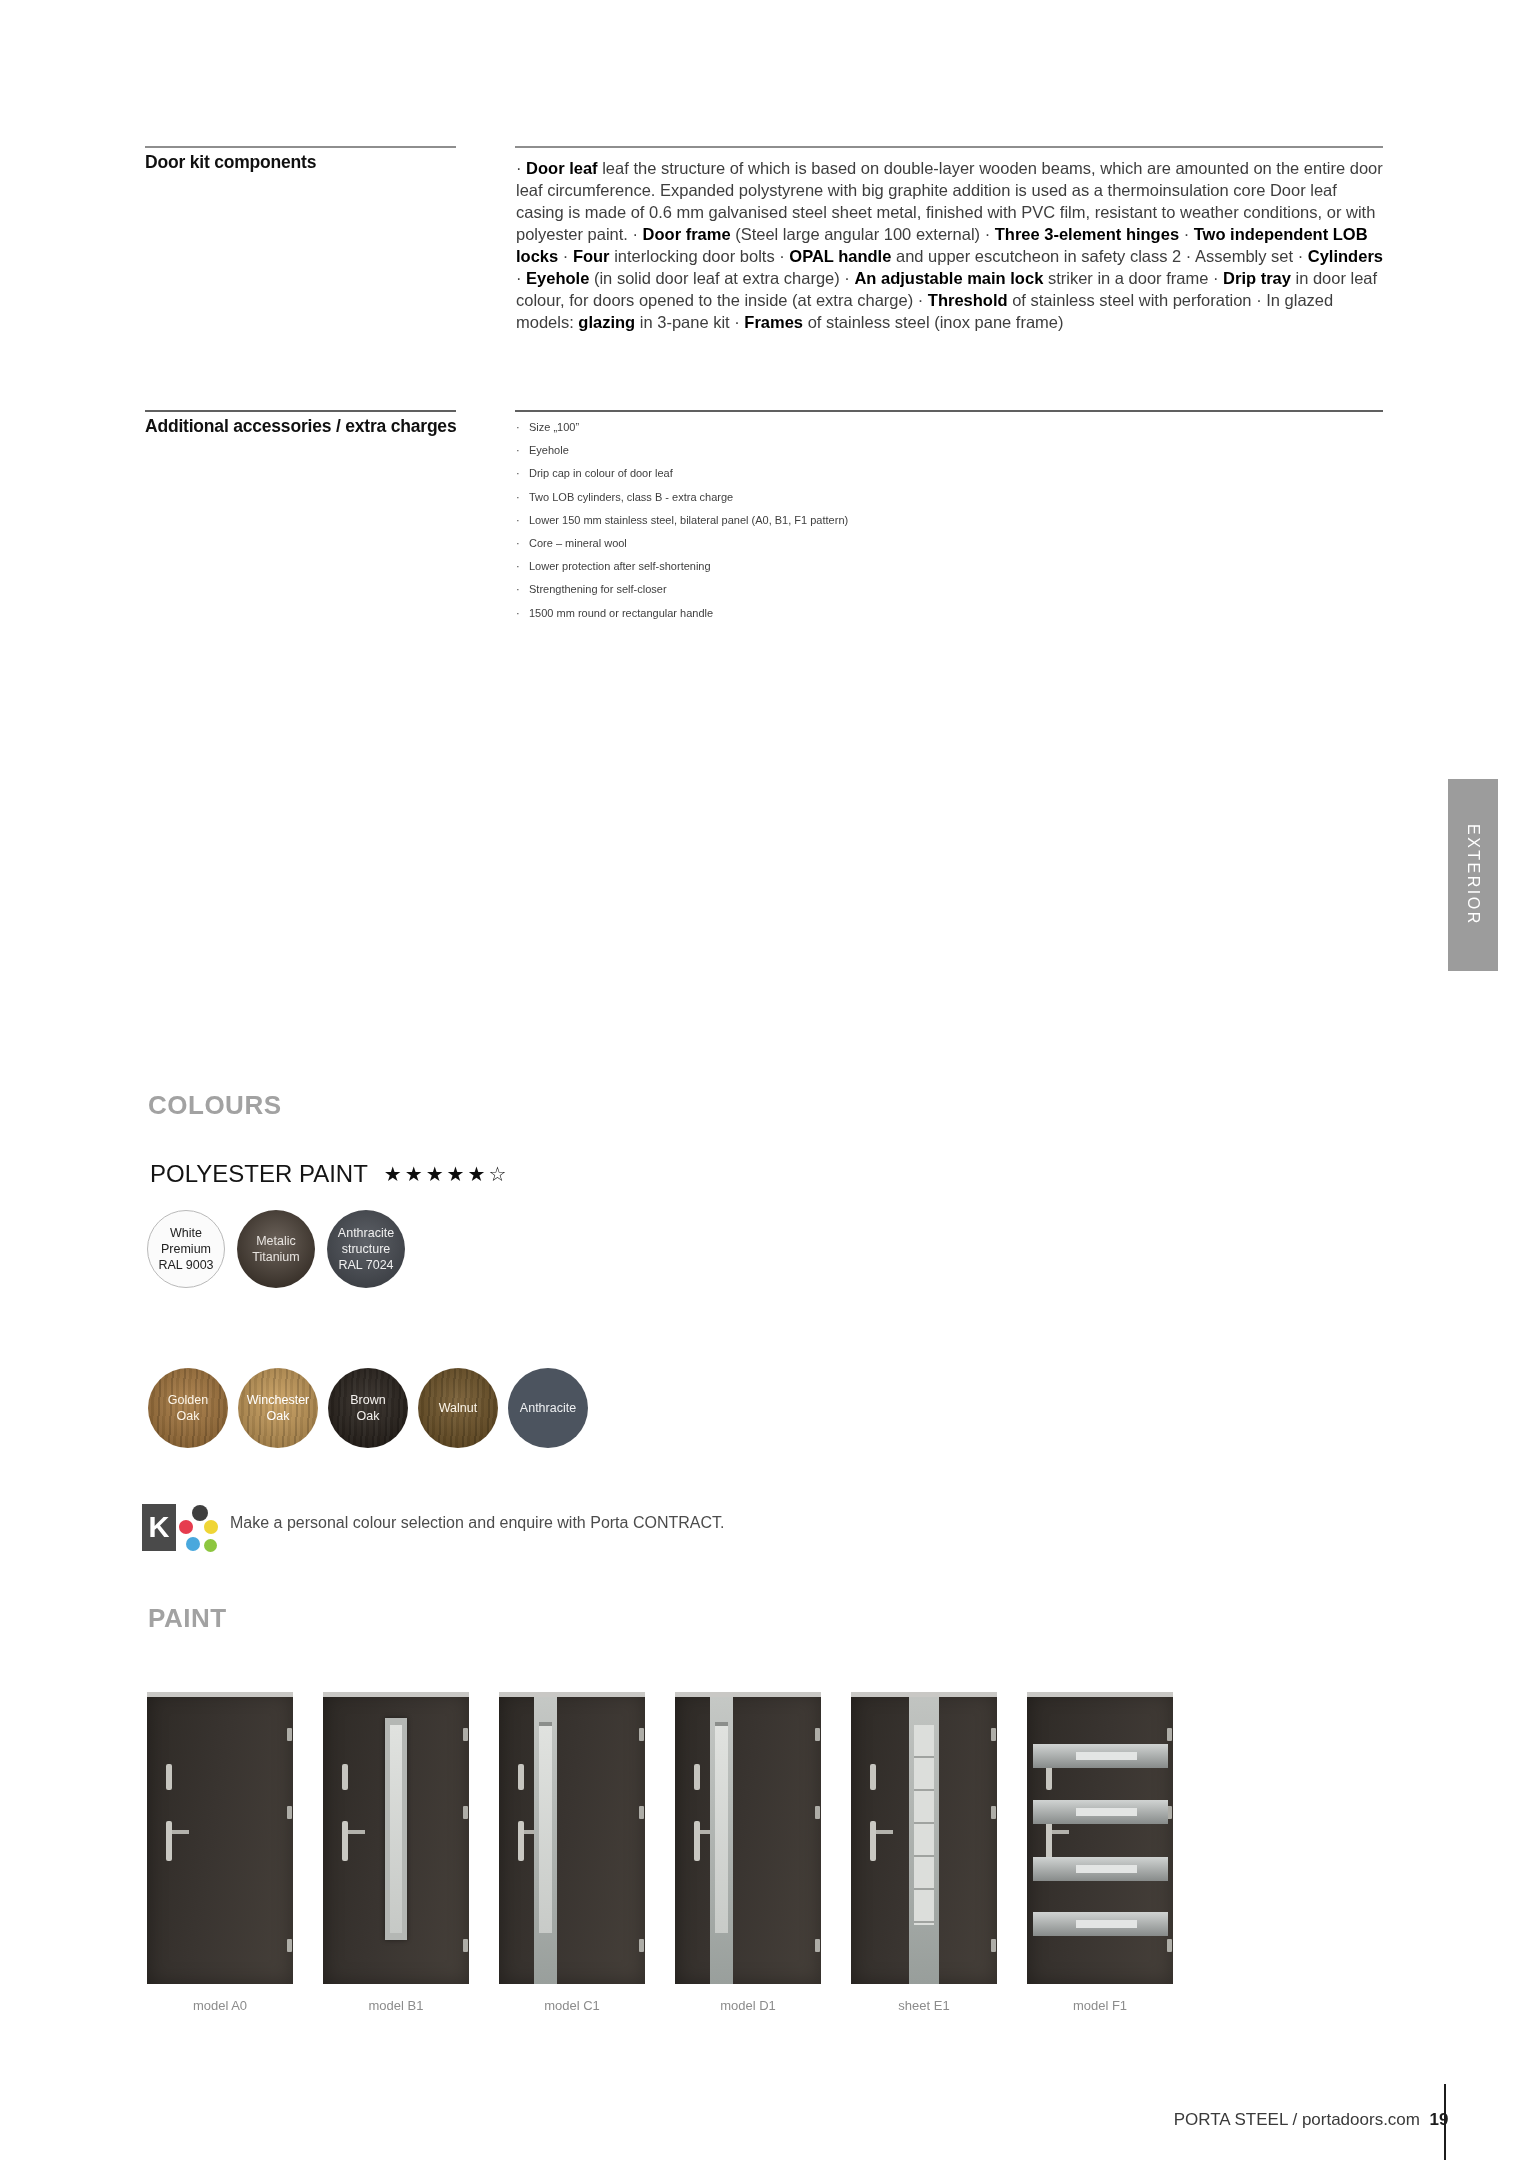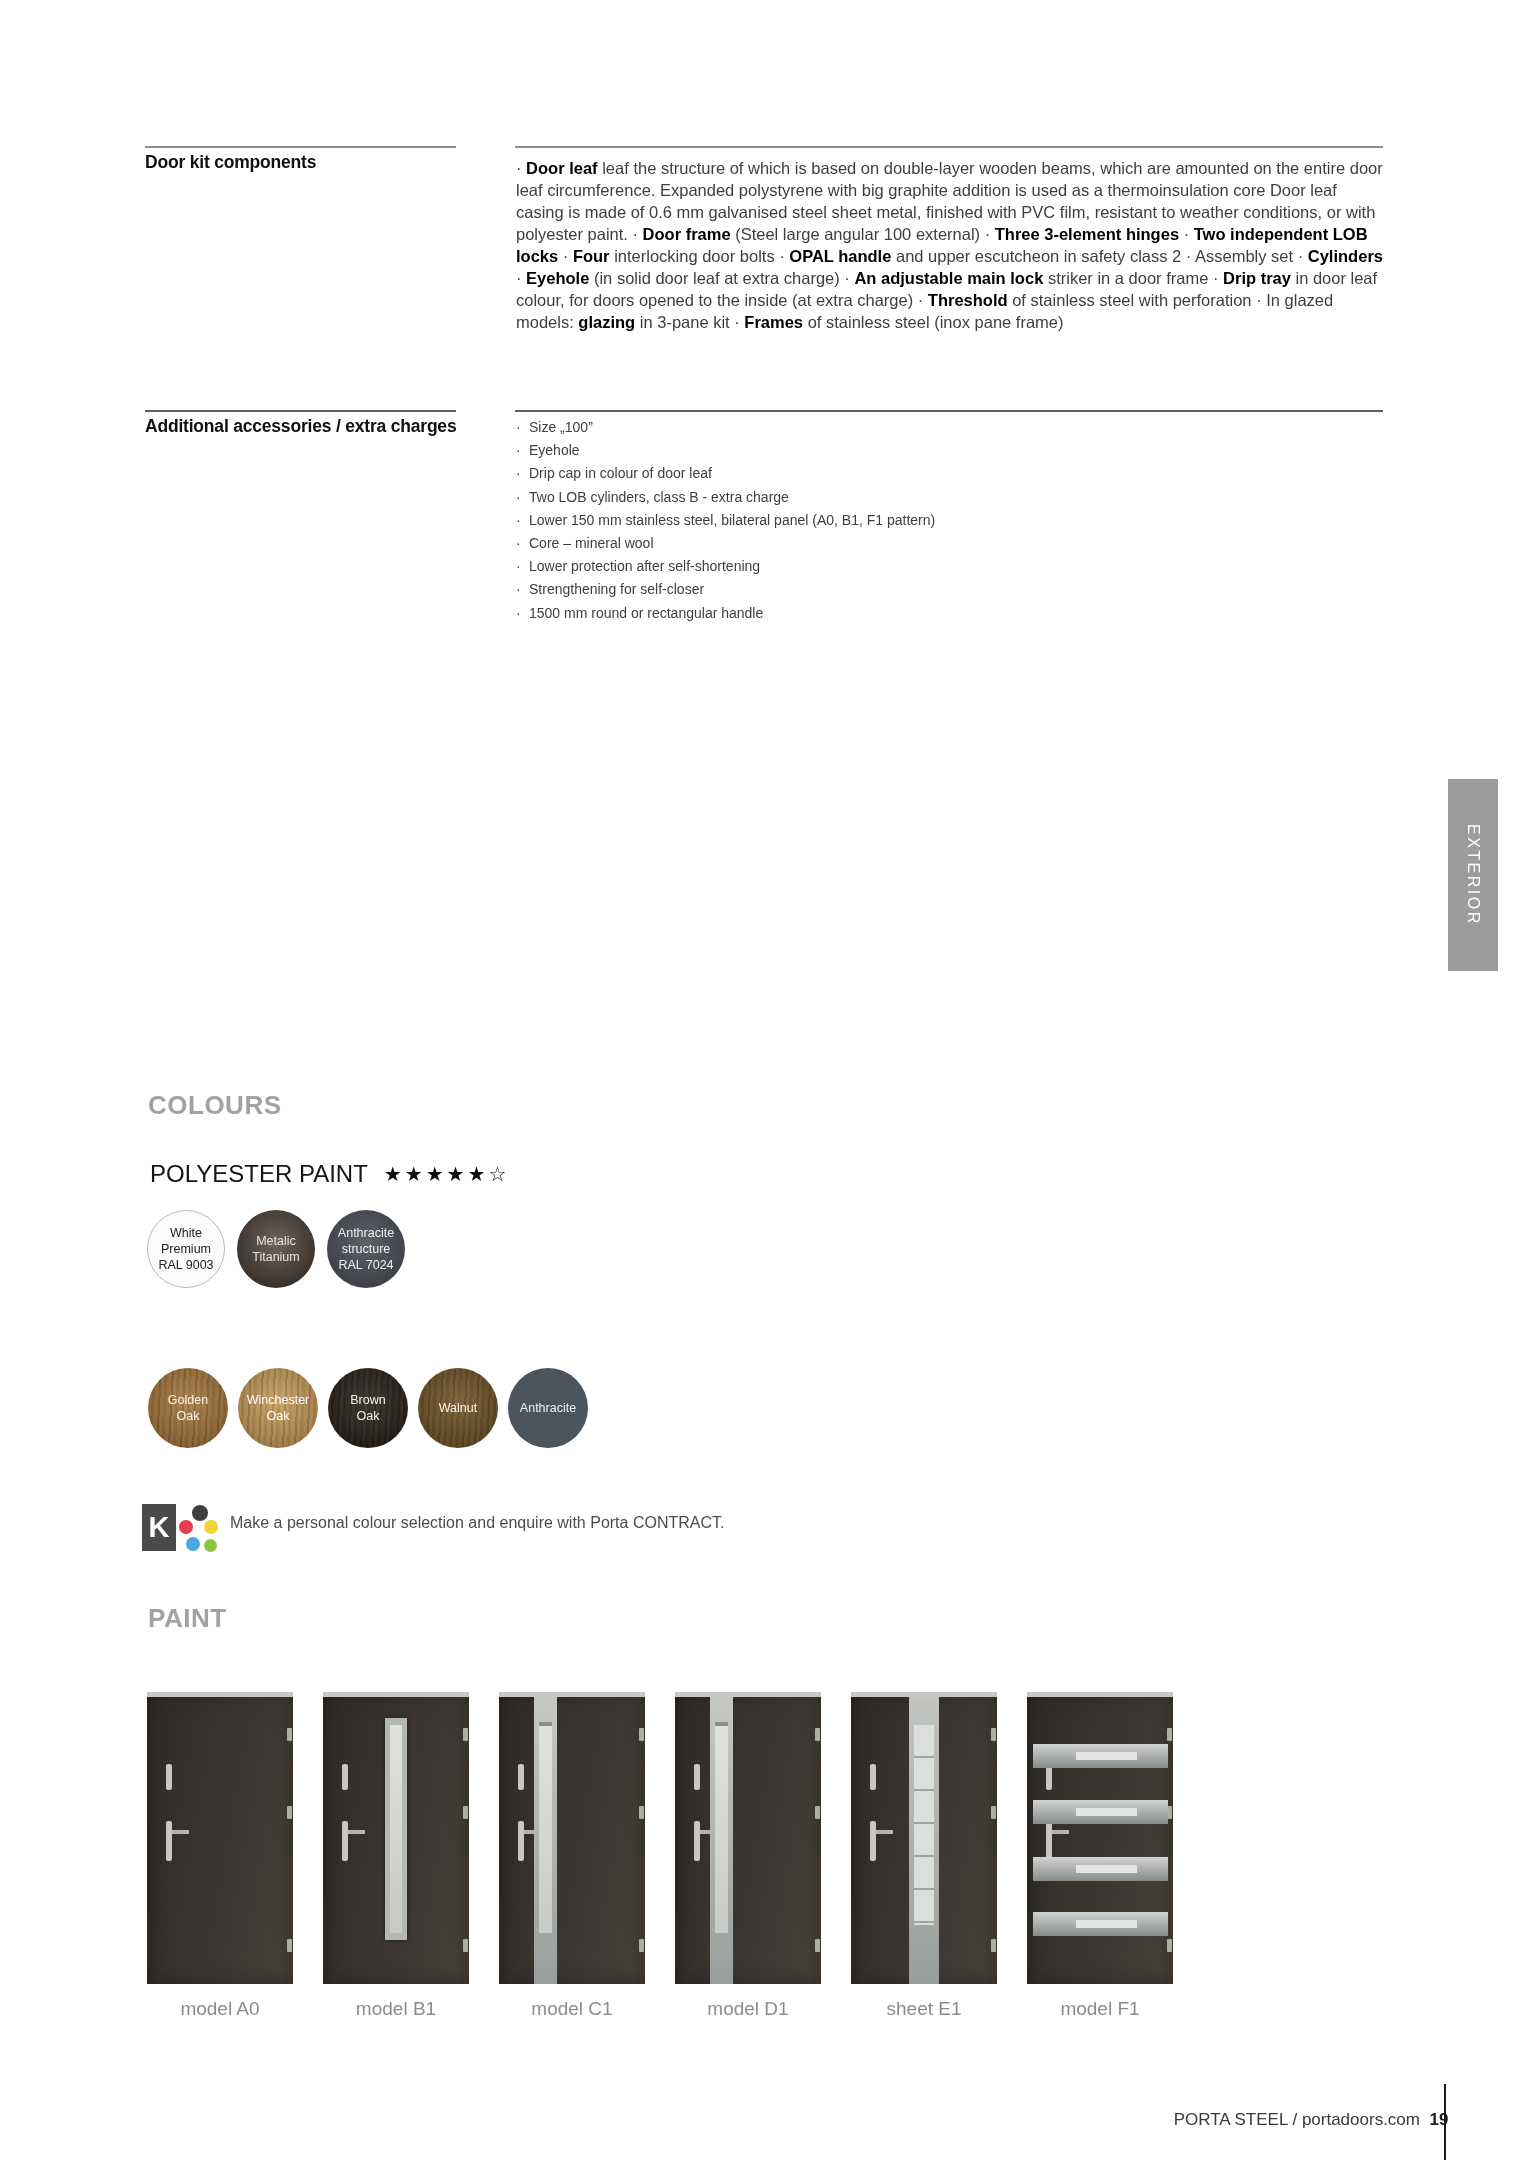--- a/index.html
+++ b/index.html
@@ -20,21 +20,21 @@
   }
   
   .body-text {
     position:absolute; left:516px; width:868px;
     font-size:16.5px; line-height:22px; color:#3e3e3e;
   }
   .body-text b { color:#000000; }
   
   ul.acc {
     position:absolute; left:516px; top:416px; margin:0; padding:0; list-style:none;
-    font-size:14px; line-height:23.2px; color:#3e3e3e;
+    font-size:11px; line-height:23.2px; color:#3e3e3e;
   }
   ul.acc li { position:relative; padding-left:13px; }
   ul.acc li::before { content:"·"; position:absolute; left:0; top:0; color:#3e3e3e; }
   
   .side-tab {
     position:absolute; left:1448px; top:779px; width:50px; height:192px;
     background:#9c9c9c; color:#ffffff; writing-mode:vertical-rl;
     display:flex; align-items:center; justify-content:center;
     font-size:16px; letter-spacing:2.5px;
   }
@@ -92,21 +92,21 @@
   .window-frame { position:absolute; left:50%; margin-left:-11px; top:26px; width:22px; height:222px; background:#b4b7b4; box-shadow:0 0 5px rgba(0,0,0,0.45); }
   .window-glass { position:absolute; left:50%; margin-left:-6px; top:33px; width:12px; height:208px; background:linear-gradient(180deg,#e0e2df,#c6c9c6); }
   .stripe { position:absolute; left:35px; top:5px; bottom:0; width:23px; background:linear-gradient(180deg,#c5c8c5,#999f9c); }
   .stripe-glass { position:absolute; left:40px; top:30px; width:13px; height:207px; background:linear-gradient(180deg,#e0e2df,#c8cbc8); border-top:4px solid #8b8e8b; }
   .segstripe { position:absolute; left:50%; margin-left:-15px; top:5px; bottom:0; width:30px; background:linear-gradient(180deg,#c1c4c1,#989e9b); }
   .segglass { position:absolute; left:50%; margin-left:-10px; top:33px; width:20px; height:200px;
     background:repeating-linear-gradient(180deg,#dcdedb 0px 31px,#a0a3a0 31px 33px); }
   .band { position:absolute; left:6px; right:5px; height:24px; background:linear-gradient(180deg,#d0d3d2,#878b8a); }
   .band::after { content:""; position:absolute; left:32%; top:8px; width:45%; height:8px; background:#e3e5e4; }
   .band.b1 { top:52px; } .band.b2 { top:108px; } .band.b3 { top:165px; } .band.b4 { top:220px; }
-  .door-label { position:absolute; top:1998px; width:176px; text-align:center; font-size:19px; color:#8c8c8c; }
+  .door-label { position:absolute; top:1998px; width:176px; text-align:center; font-size:13px; color:#8c8c8c; }
   
   .footer-brand { position:absolute; right:109px; top:2110px; font-size:17px; color:#3a3a3a; }
   .footer-divider { position:absolute; left:1444px; top:2084px; width:2px; height:76px; background:#1c1c1c; }
   .footer-page { position:absolute; left:1418px; top:2110px; width:42px; text-align:center; font-size:17px; font-weight:bold; color:#1c1c1c; }
 </style>
 </head>
 <body>
 
 <div class="page">
 

